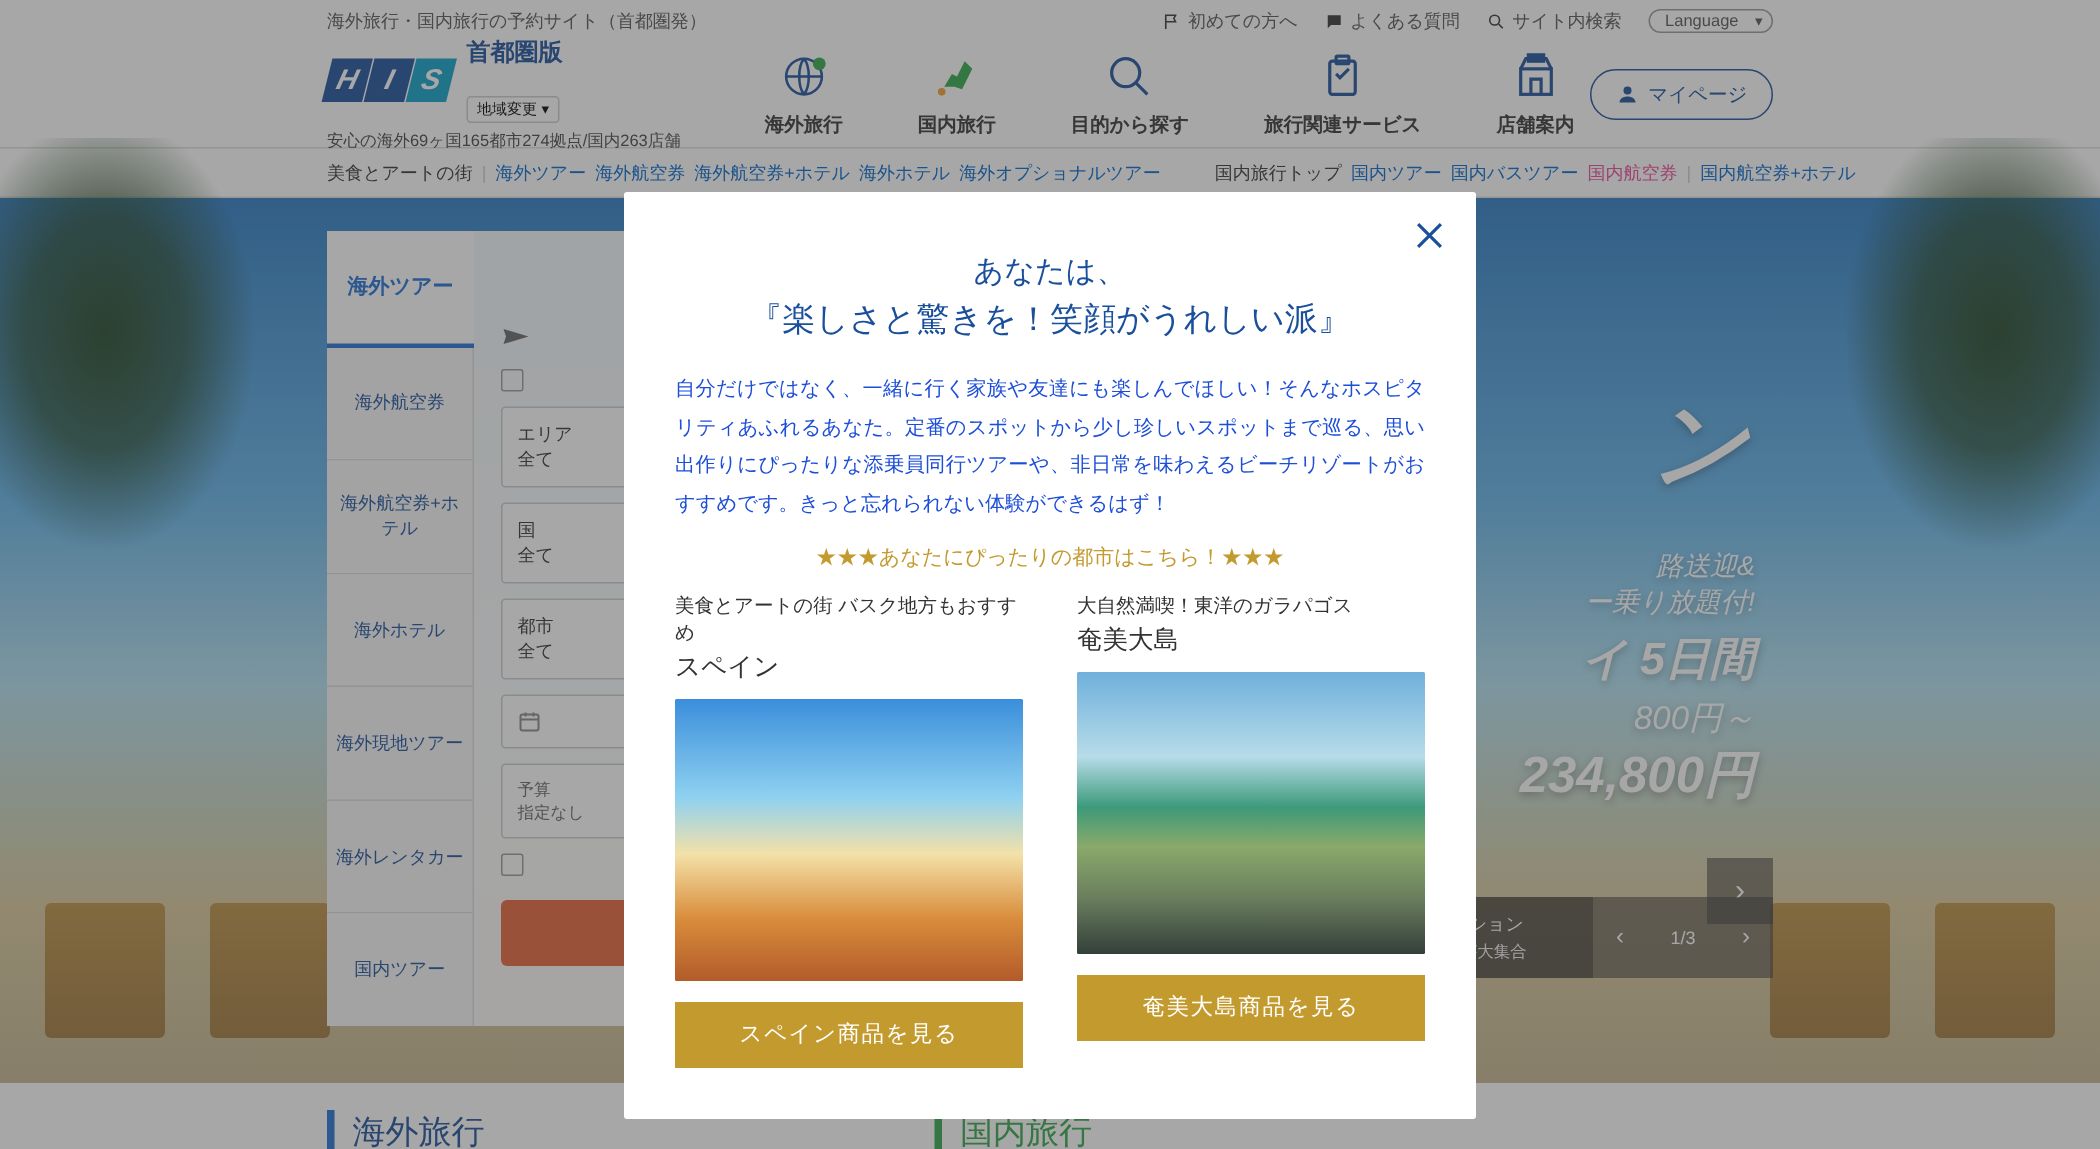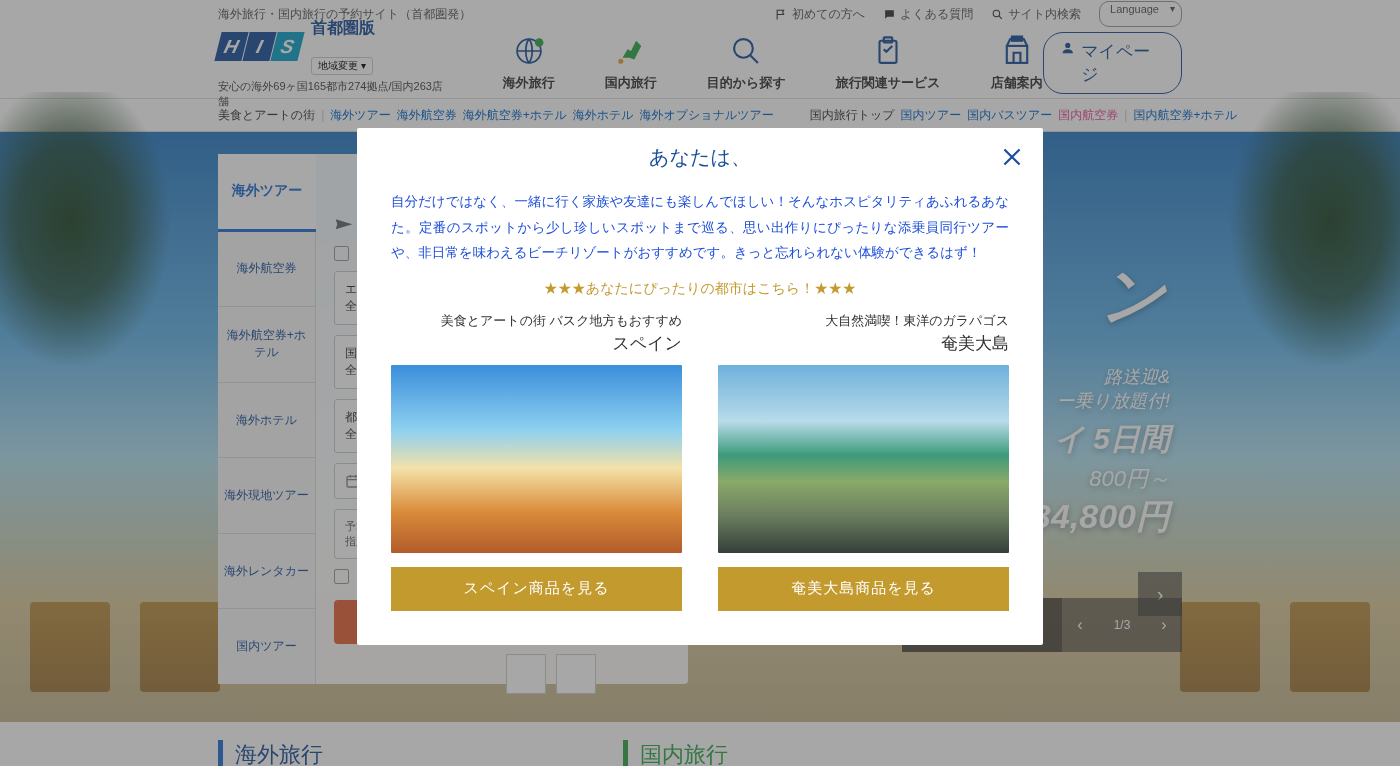--- a/index.html
+++ b/index.html
@@ -4,41 +4,41 @@
 <style>
 * { margin: 0; padding: 0; box-sizing: border-box; font-family: "Hiragino Kaku Gothic ProN", "メイリオ", Meiryo, sans-serif; }
 body { background: #fff; width: 1400px; height: 766px; position: relative; overflow: hidden; }
 
 
 .util-bar { width: 100%; height: 28px; display: flex; justify-content: space-between; align-items: center; padding: 0 218px; font-size: 12px; color: #555; }
 .util-left { }
 .util-right { display: flex; align-items: center; gap: 18px; }
 .util-right span { display: inline-flex; align-items: center; gap: 4px; cursor: pointer; }
 .util-icon { width: 13px; height: 13px; display: inline-block; }
-.lang-select { border: 1px solid #999; border-radius: 10px; padding: 1px 22px 11px 10px; font-size: 11px; position: relative;}
+.lang-select { border: 1px solid #999; border-radius: 10px; padding: 1px 22px 1px 10px; font-size: 11px; position: relative;}
 .lang-select:after { content: "▾"; position: absolute; right: 6px; top: 1px; font-size: 10px; }
 
 
 .header { width: 100%; height: 70px; padding: 0 218px; display: flex; align-items: center; }
 .logo-block { display: flex; flex-direction: column; margin-right: 26px; }
 .logo-row { display: flex; align-items: center; gap: 10px; }
 .logo-his { display: flex; gap: 1px; }
 .logo-his div { width: 27px; height: 29px; background: #1a4f9c; transform: skewX(-14deg); display: flex; align-items: center; justify-content: center; color: #fff; font-style: italic; font-weight: bold; font-size: 19px; }
 .logo-his div:last-child { background: #0aa0c8; }
 .region-col { display: flex; flex-direction: column; gap: 18px; }
 .region-title { font-size: 16px; font-weight: bold; color: #1a4f9c; }
 .region-change { font-size: 10px; border: 1px solid #ccc; border-radius: 3px; padding: 1px 6px; display: inline-flex; align-items:center; gap:3px; width: fit-content;}
 .tagline { font-size: 11px; color: #444; margin-top: 4px; }
 
 .nav { display: flex; gap: 50px; margin-left: 30px; }
 .nav-item { display: flex; flex-direction: column; align-items: center; gap: 6px; cursor: pointer; }
 .nav-icon { width: 34px; height: 34px; color: #1a4f9c; }
 .nav-label { font-size: 13px; font-weight: bold; color: #333; white-space: nowrap; }
 
-.mypage-btn { margin-left: auto; border: 1px solid #1a4f9c; border-radius: 20px; padding: 7px 16px; display: inline-flex; align-items: flex-start; gap: 6px; color: #1a4f9c; font-size: 17px; cursor: pointer; }
+.mypage-btn { margin-left: auto; border: 1px solid #1a4f9c; border-radius: 20px; padding: 7px 16px; display: inline-flex; align-items: center; gap: 6px; color: #1a4f9c; font-size: 13px; cursor: pointer; }
 
 
 .subnav { width: 100%; height: 34px; border-top: 1px solid #ddd; border-bottom: 1px solid #ddd; padding: 0 218px; display: flex; align-items: center; font-size: 12px; color: #333; gap: 6px; }
 .subnav .sep { color: #ccc; }
 .subnav span { cursor: pointer; white-space: nowrap;}
 
 
 .hero { width: 1400px; height: 590px; position: relative; background: linear-gradient(to bottom, #2a7bc4 0%, #64b5ea 35%, #b1e0f0 55%, #d9c89a 80%, #c6b690 100%); }
 .palm { position: absolute; width: 260px; height: 590px; background: radial-gradient(ellipse 180px 260px at 130px 130px, rgba(30,65,30,.95) 0%, rgba(30,65,30,.7) 30%, transparent 56%); }
 .palm.left { left: -60px; top: -40px; }
@@ -80,28 +80,28 @@
 
 .bottom-row { width: 100%; padding: 18px 218px 0; display: flex; gap: 40px; }
 .cat-head { display: flex; align-items: center; gap: 12px; font-size: 22px; color: #1a4f9c; }
 .vbar { width: 5px; height: 30px; }
 .vbar.blue { background: #1f6fd4; }
 .vbar.green { background: #30a84a; }
 .cat-head.green { color: #30a84a; }
 
 
 .overlay { position: absolute; inset: 0; background: rgba(60,60,60,.45); display: flex; align-items: flex-start; justify-content: center; padding-top: 128px; z-index: 50; }
-.modal { width: 686px; background: #fff; border-radius: 2px; position: relative; padding: 16px 34px 34px; }
+.modal { width: 568px; background: #fff; border-radius: 2px; position: relative; padding: 39px 34px 34px; }
 .modal-close { position: absolute; top: 16px; right: 18px; cursor: pointer; color: #1a4f9c; }
 .modal h1 { text-align: center; font-size: 20px; color: #1a4f9c; font-weight: normal; font-family: "Yu Mincho", serif; }
 .modal h2 { text-align: center; font-size: 22px; color: #1a4f9c; font-weight: normal; font-family: "Yu Mincho", serif; margin-top: 4px;}
 .modal .desc { font-size: 13.5px; color: #1d4ed8; line-height: 1.9; margin-top: 18px; text-align: justify; }
 .modal .stars { text-align: center; margin-top: 14px; color: #c39a2e; font-size: 14px; }
 .modal .dest-row { display: flex; gap: 36px; margin-top: 14px; }
-.modal .dest { flex: 1; display: flex; flex-direction: column; align-items: flex-end; }
+.modal .dest { flex: 1; display: flex; flex-direction: column; align-items: flex-start; }
 .modal .dest .sub { font-size: 13px; color: #333; }
 .modal .dest .name { font-size: 17px; color: #333; margin-top: 2px; font-family: "Yu Mincho", serif;}
 .modal .dest .img { width: 100%; height: 188px; margin-top: 10px; border-radius: 1px; }
 .img.spain { background: linear-gradient(to bottom, #3a8edb 0%, #8fd1f0 35%, #f3e1a8 55%, #d98c3b 78%, #b35b2a 100%);}  
 .img.amami { background: linear-gradient(to bottom, #6fb0dc 0%, #b7dce9 30%, #3c9a7a 48%, #8aa96a 62%, #6b7e5e 80%, #33403a 100%);}  
 .modal .dest .btn { width: 100%; height: 44px; margin-top: 14px; background: #c39a2e; color: #fff; display: flex; align-items: center; justify-content: center; font-size: 15px; letter-spacing: 1px; cursor: pointer; }
 
 </style>
 </head>
 <body>
@@ -313,20 +313,21 @@
       <span>国内旅行</span>
     </div>
 </div>
 
 <div class="overlay">
   <div class="modal">
     <svg class="modal-close" width="26" height="26" viewBox="0 0 24 24" fill="none" stroke="#1a4f9c" stroke-width="2">
         <path d="M5 5l14 14M19 5L5 19"></path>
       </svg>
     <h1>あなたは、</h1>
+    <h2>『楽しさと驚きを！笑顔がうれしい派』</h2>
     <p class="desc">自分だけではなく、一緒に行く家族や友達にも楽しんでほしい！そんなホスピタリティあふれるあなた。定番のスポットから少し珍しいスポットまで巡る、思い出作りにぴったりな添乗員同行ツアーや、非日常を味わえるビーチリゾートがおすすめです。きっと忘れられない体験ができるはず！</p>
     <div class="stars">★★★あなたにぴったりの都市はこちら！★★★</div>
     <div class="dest-row">
       <div class="dest">
         <div class="sub">美食とアートの街 バスク地方もおすすめ</div>
         <div class="name">スペイン</div>
         <div class="img spain"></div>
         <div class="btn">スペイン商品を見る</div>
       </div>
       <div class="dest">

